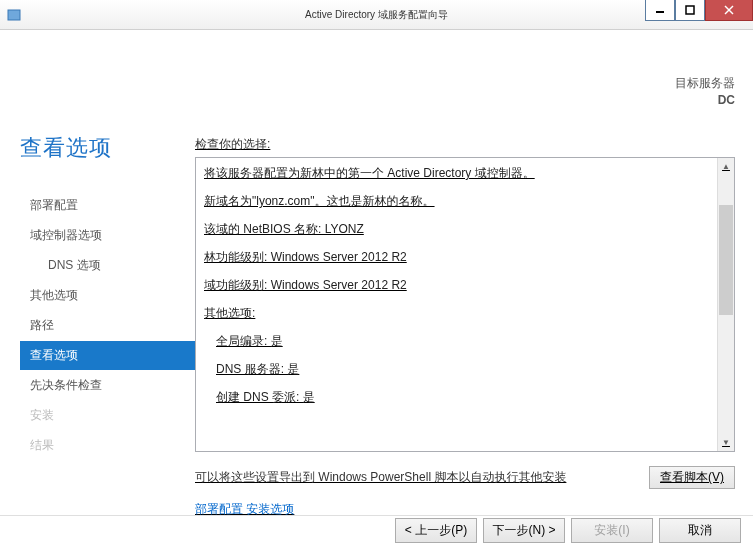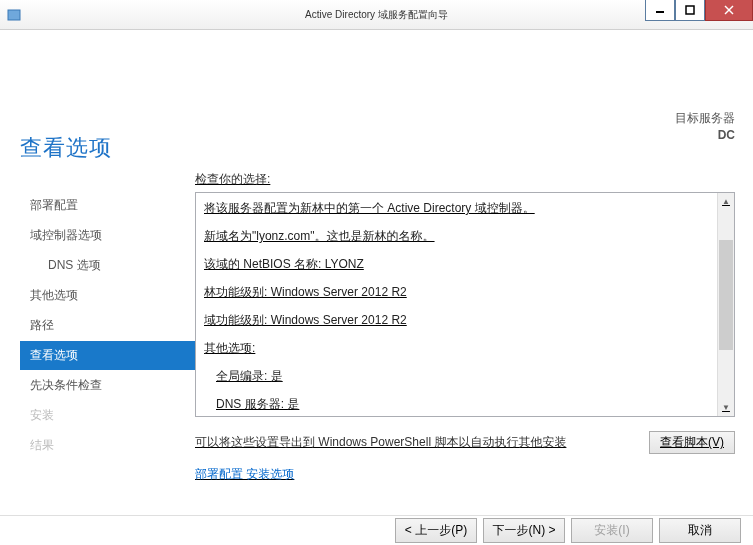--- a/index.html
+++ b/index.html
@@ -15,21 +15,21 @@
 .page-title { font-size: 22px; color: #1e73c7; font-weight: 300; margin-bottom: 28px; letter-spacing: 1px; }
 .nav-item { font-size: 12px; color: #555; padding: 6px 10px; margin-bottom: 1px; cursor: pointer; }
 .nav-item.sub { padding-left: 28px; }
 .nav-item.selected { background: #1979ca; color: #fff; }
 .nav-item.disabled { color: #bbb; }
 .main { flex: 1; position: relative; padding: 18px 18px 0 0; display: flex; flex-direction: column; border-radius: 26px; }
 .target { text-align: right; font-size: 12px; color: #555; line-height: 1.4; }
 .target .srv { font-weight: bold; }
 .content { margin-top: 28px; flex: 1; display: flex; flex-direction: column; text-decoration: underline; }
 .review-label { font-size: 12px; color: #333; margin-bottom: 4px; }
-.review-box { border: 1px solid #abadb3; position: relative; height: 225px; display: flex; }
+.review-box { border: 1px solid #abadb3; position: relative; height: 295px; display: flex; }
 .review-text { flex: 1; padding: 6px 8px; font-size: 12px; color: #222; overflow: hidden; line-height: 1.5; }
 .review-text p { margin-bottom: 10px; }
 .review-text .indent { padding-left: 12px; }
 .scrollbar { width: 17px; background: #f0f0f0; border-left: 1px solid #ddd; display: flex; flex-direction: column; }
 .scroll-arrow { height: 17px; display: flex; align-items: center; justify-content: center; font-size: 8px; color: #606060; }
 .scroll-track { flex: 1; position: relative; }
 .scroll-thumb { position: absolute; top: 30px; left: 1px; right: 1px; height: 110px; background: #cdcdcd; }
 .export-row { display: flex; align-items: center; margin-top: 14px; font-size: 12px; color: #333; gap: 16px; }
 .export-row .txt { flex: 1; }
 .btn-std { font-size: 12px; padding: 2px 10px; border: 1px solid #acacac; background: linear-gradient(#f5f5f5,#e5e5e5); cursor: pointer; }

